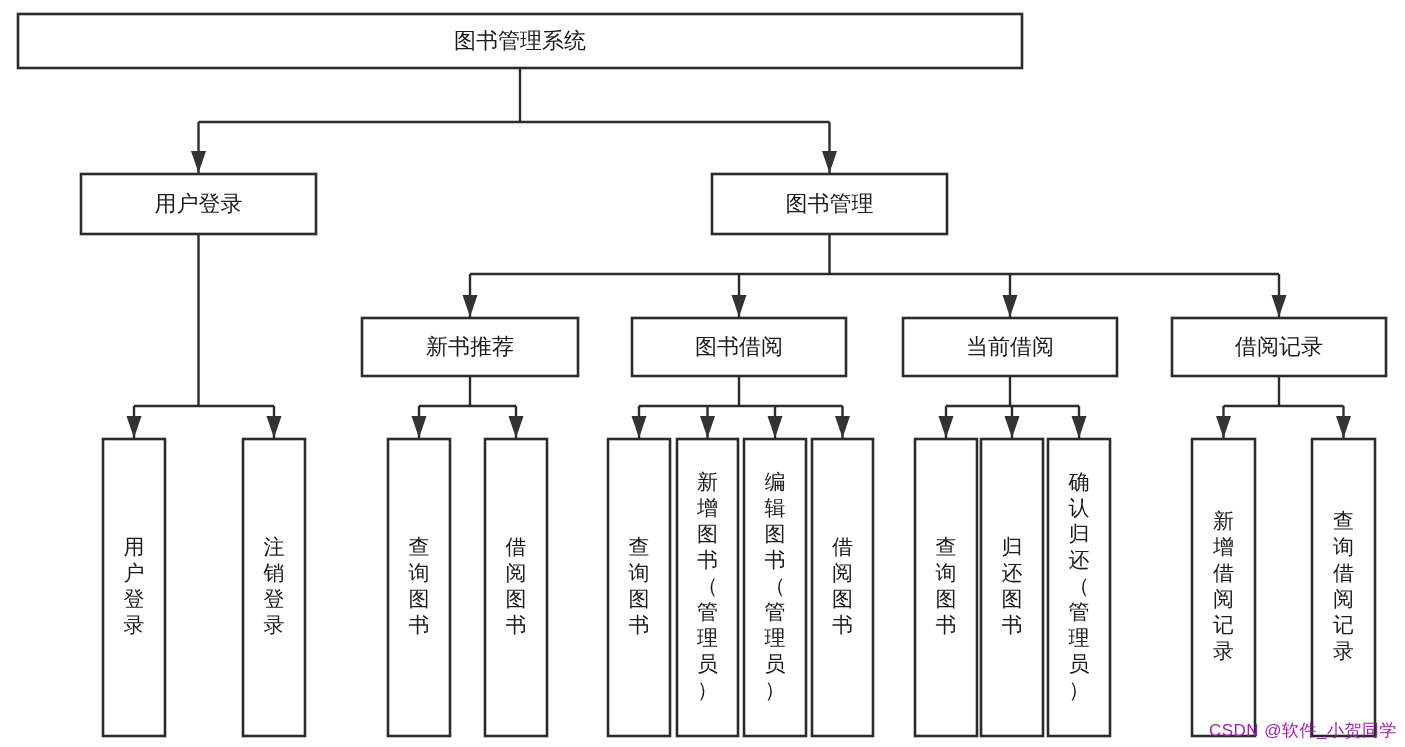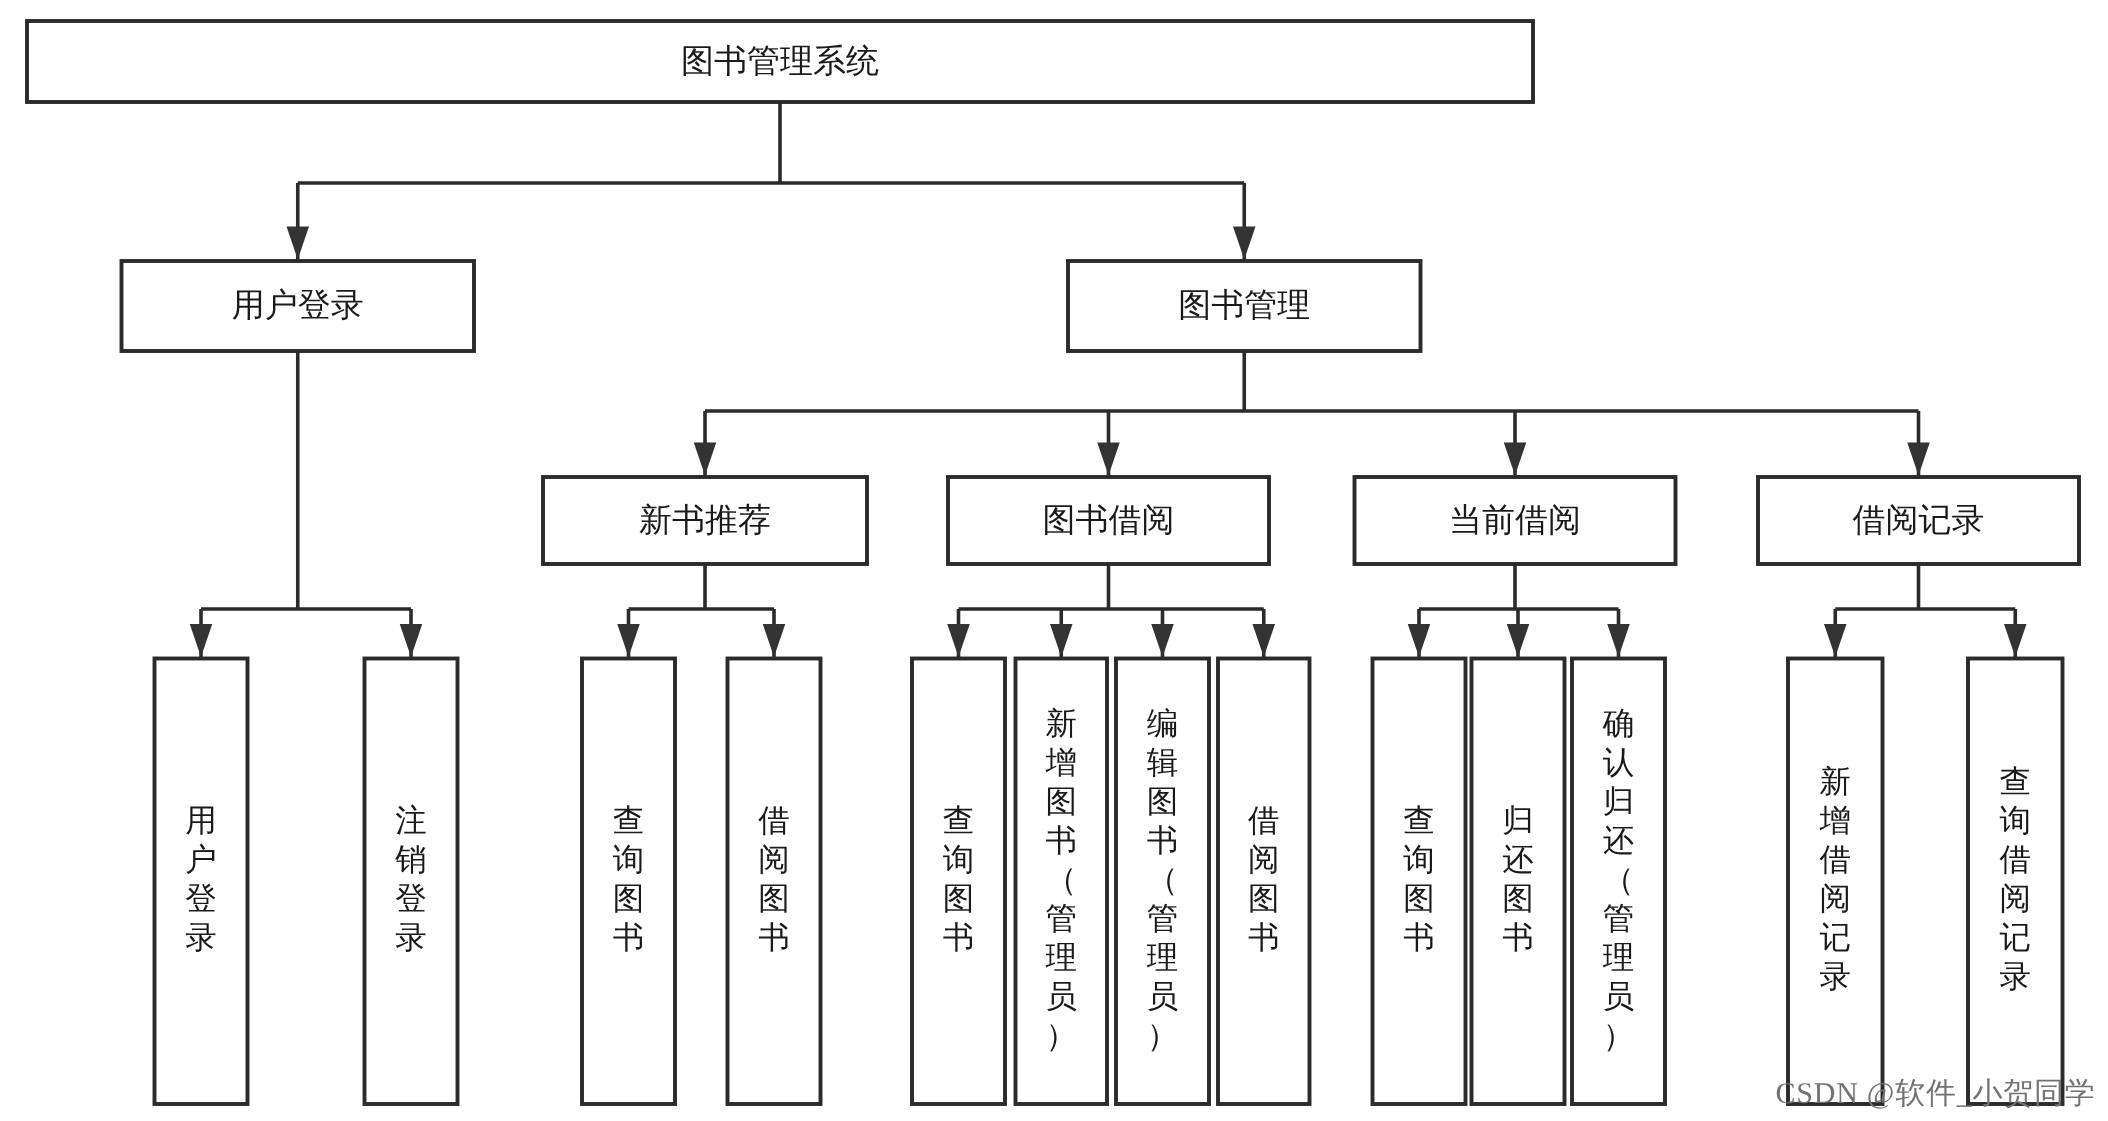--- a/index.html
+++ b/index.html
@@ -45,23 +45,23 @@
     font-family: "Liberation Sans", "DejaVu Sans", sans-serif;
     fill: #1a1a1a;
     font-size: 22px;
     text-anchor: middle;
     dominant-baseline: middle;
   }
   .watermark {
     position: absolute;
     right: 8px;
     bottom: 7px;
-    font-family: Liberation Serif, serif;
-    font-size: 20px;
-    color: #737373;
+    font-family: Liberation Sans, sans-serif;
+    font-size: 17px;
+    color: #a21caf;
     letter-spacing: 0.5px;
     white-space: nowrap;
     user-select: none;
   }
 </style>
 </head>
 <body>
 
 <div id="diagram-root">
   <svg class="diagram" viewBox="0 0 1405 747" xmlns="http://www.w3.org/2000/svg">

